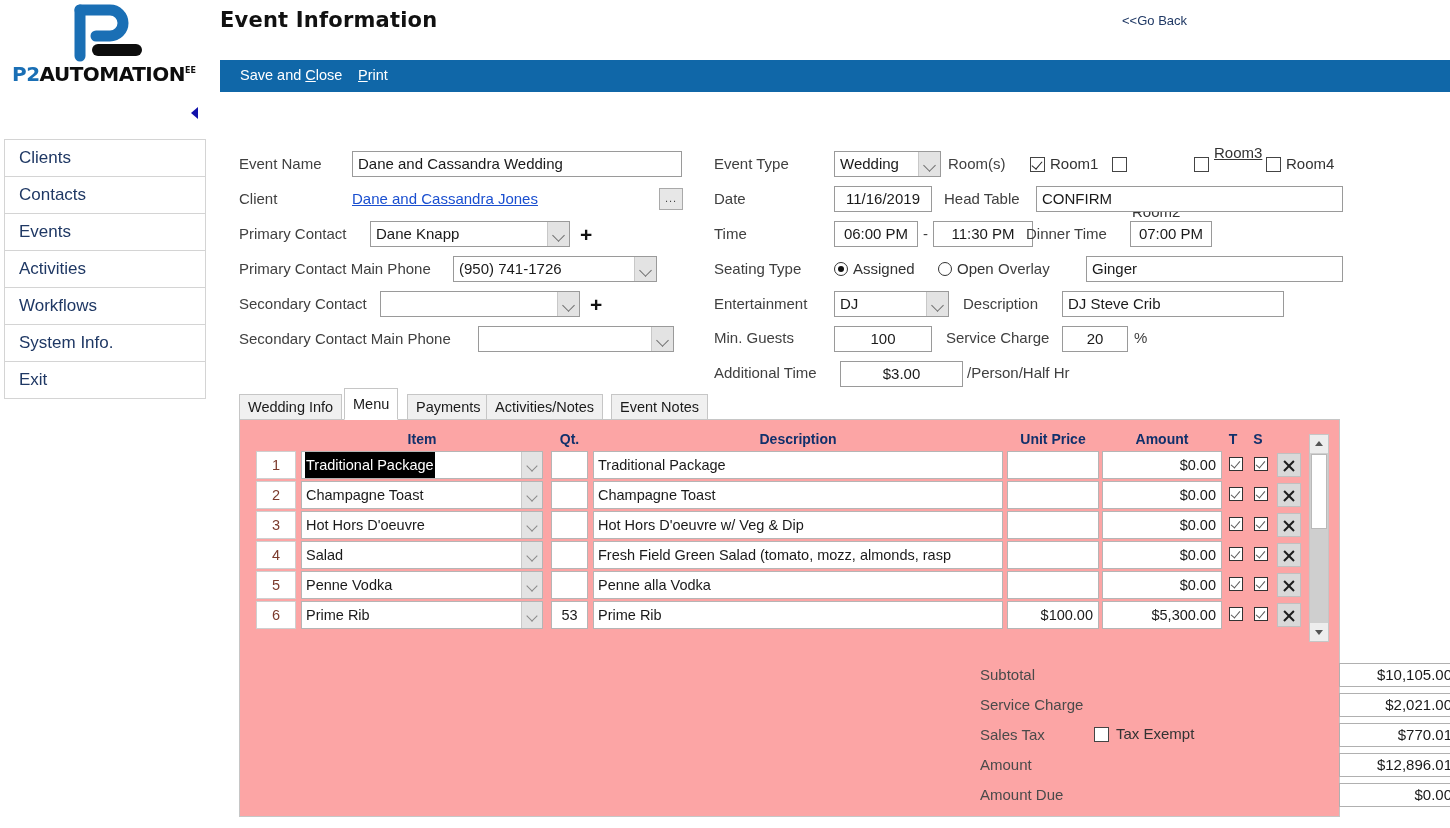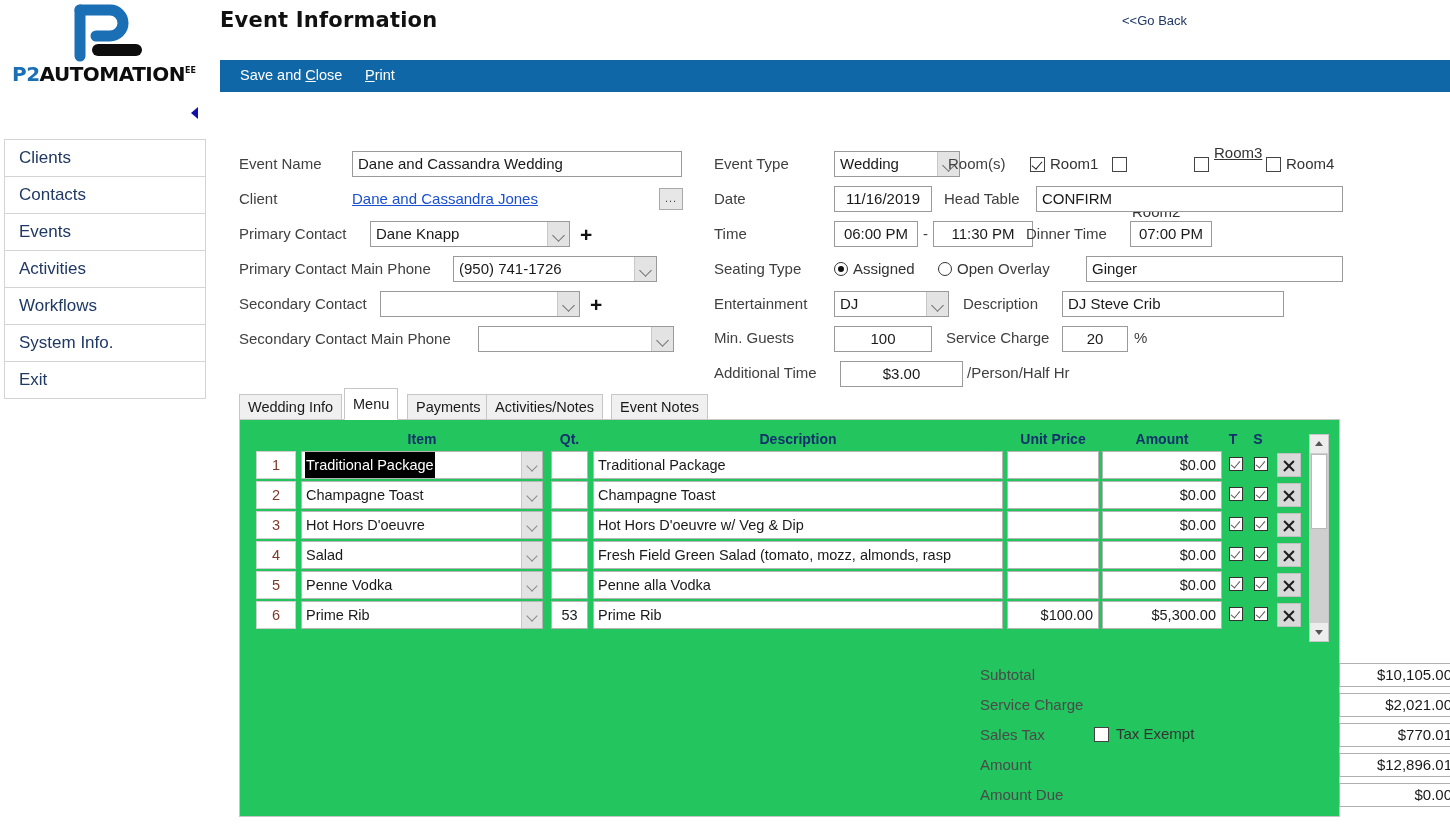--- a/index.html
+++ b/index.html
@@ -43,21 +43,21 @@
   #toolbar {
     position: absolute; left: 220px; top: 60px; width: 1230px; height: 32px;
     background: #1067a8;
   }
   .tb-item {
     position: absolute; top: 7px;
     font-size: 14.5px; color: #ffffff; cursor: pointer; white-space: nowrap;
   }
   .tb-item u { text-decoration: underline; }
   #tb-save { left: 20px; }
-  #tb-print { left: 145px; }
+  #tb-print { left: 138px; }
 
   
   #collapse-arrow {
     position: absolute; left: 191px; top: 107px;
     width: 0; height: 0;
     border-top: 6px solid transparent;
     border-bottom: 6px solid transparent;
     border-right: 7px solid #1111aa;
     cursor: pointer;
   }
@@ -152,21 +152,21 @@
     padding: 0 8px; cursor: pointer; white-space: nowrap;
   }
   .tab.active {
     background: #ffffff; border-bottom-color: #ffffff;
     top: -6px; height: 32px; line-height: 30px; z-index: 3;
   }
 
   #tabpanel {
     position: absolute; left: 239px; top: 419px;
     width: 1101px; height: 398px;
-    background: #22c55e; border: 1px solid #c6c6c6;
+    background: #fca5a5; border: 1px solid #c6c6c6;
   }
 
   
   #grid { position: absolute; left: 0; top: 0; width: 1101px; }
   .gh {
     position: absolute; top: 11px; font-size: 14px; font-weight: bold;
     color: #11306b; text-align: center; white-space: nowrap;
   }
   .grow { position: absolute; left: 0; width: 1101px; height: 30px; }
   .gnum {
@@ -357,21 +357,21 @@
   </div>
   <div class="plusbtn" style="left:590px; top:294px;">+</div>
 
   <div class="lbl" style="left:239px; top:330px;">Secondary Contact Main Phone</div>
   <div class="combo" style="left:478px; top:326px; width:196px;">
     <div class="val"></div>
     <div class="btn"></div>
   </div>
 
   <div class="lbl" style="left:714px; top:155px;">Event Type</div>
-  <div class="combo" style="left:834px; top:151px; width:126px;">
+  <div class="combo" style="left:834px; top:151px; width:107px;">
     <div class="val">Wedding</div>
     <div class="btn"></div>
   </div>
   <div class="lbl" style="left:948px; top:155px;">Room(s)</div>
 
   <div class="cbx on" style="left:1030px; top:157px;"></div>
   <div class="cbx-lbl" style="left:1050px; top:155px;">Room1</div>
   <div class="cbx" style="left:1112px; top:157px;"></div>
   <div class="cbx-lbl" style="left:1132px; top:155px;margin-top:48px;">Room2</div>
   <div class="cbx" style="left:1194px; top:157px;"></div>

